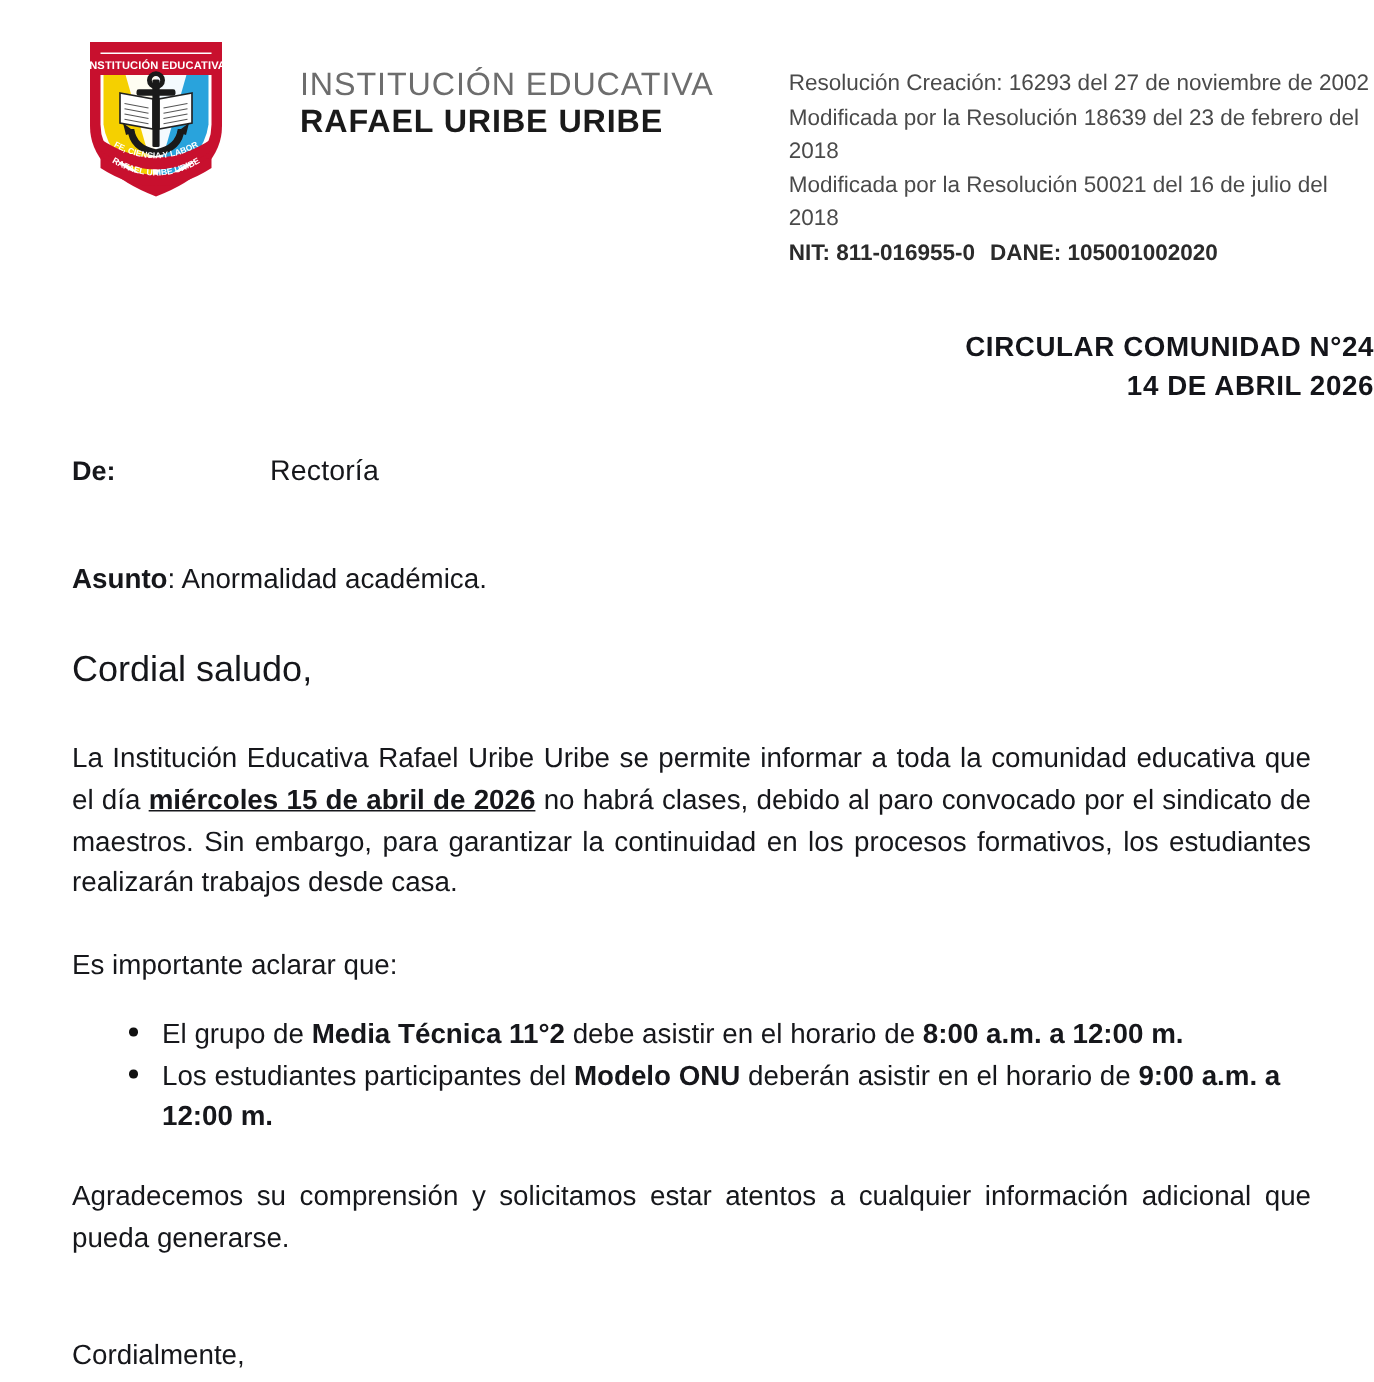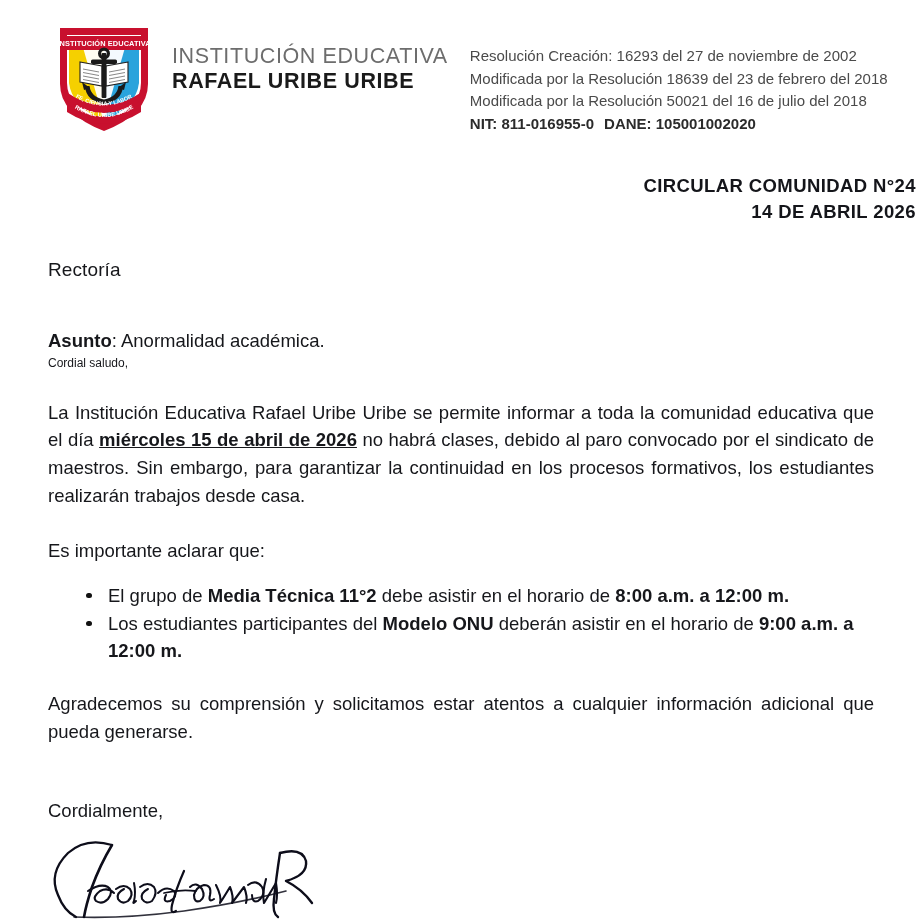--- a/index.html
+++ b/index.html
@@ -15,20 +15,21 @@
     color: #111111;
     position: relative;
     overflow: hidden;
   }
 
   
   .letterhead {
     display: flex;
     align-items: flex-start;
     padding: 22px 0 0 0;
+    gap: 28px;
   }
   .crest-wrap {
     width: 112px;
     margin-left: 48px;
     flex: 0 0 auto;
     display: flex;
     justify-content: center;
   }
   .crest {
     width: 100px;
@@ -106,21 +107,22 @@
     letter-spacing: 0.1px;
   }
 
   .subject {
     margin-top: 44px;
     font-size: 18.5px;
   }
   .subject b { font-weight: bold; }
 
   .greeting {
-    font-size: 12px;
+    margin-top: 30px;
+    font-size: 24px;
   }
 
   p.para {
     margin: 26px 0 0 0;
     text-align: justify;
     text-justify: inter-word;
     font-size: 18.5px;
     line-height: 1.50;
   }
 
@@ -251,20 +253,21 @@
 
 <div class="title-block">
   <div>CIRCULAR COMUNIDAD N°24</div>
   <div>14 DE ABRIL 2026</div>
 </div>
 
 <div class="doc-body">
 
   <div class="meta-block">
     <div class="meta-row">
+      <div class="meta-key">De:</div>
       <div class="meta-val">Rectoría</div>
     </div>
     <div class="meta-row">
     </div>
   </div>
 
   <div class="subject"><b>Asunto</b><span>: </span><span>Anormalidad académica.</span></div>
 
   <div class="greeting">Cordial saludo,</div>
 

